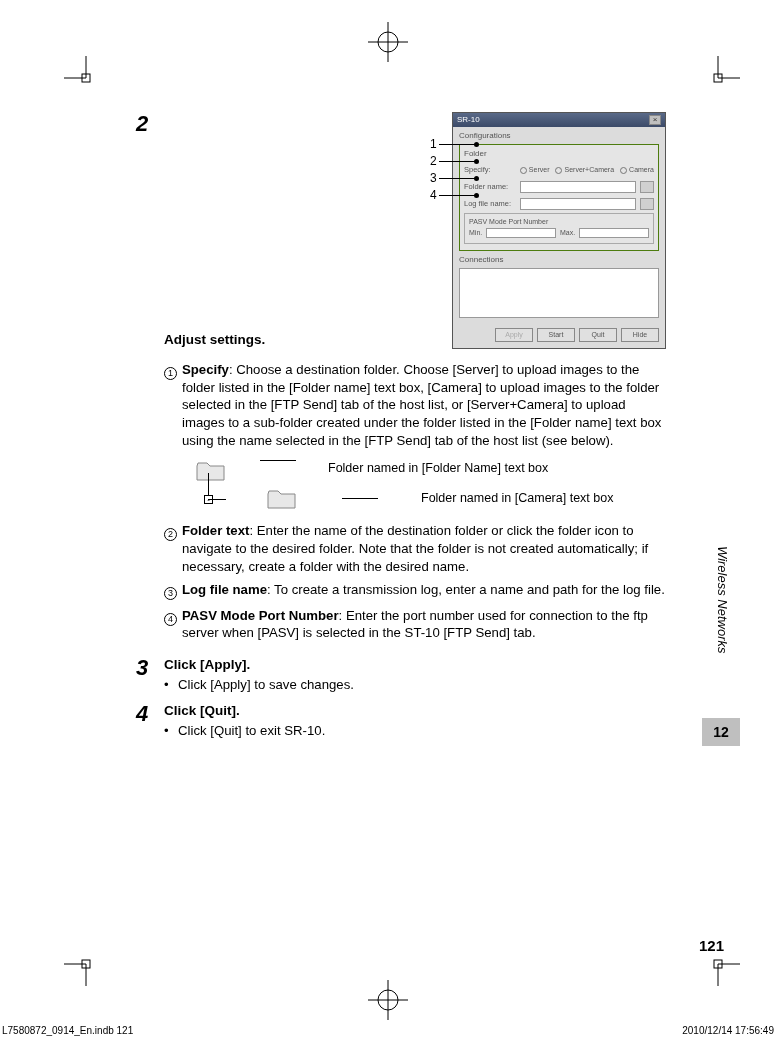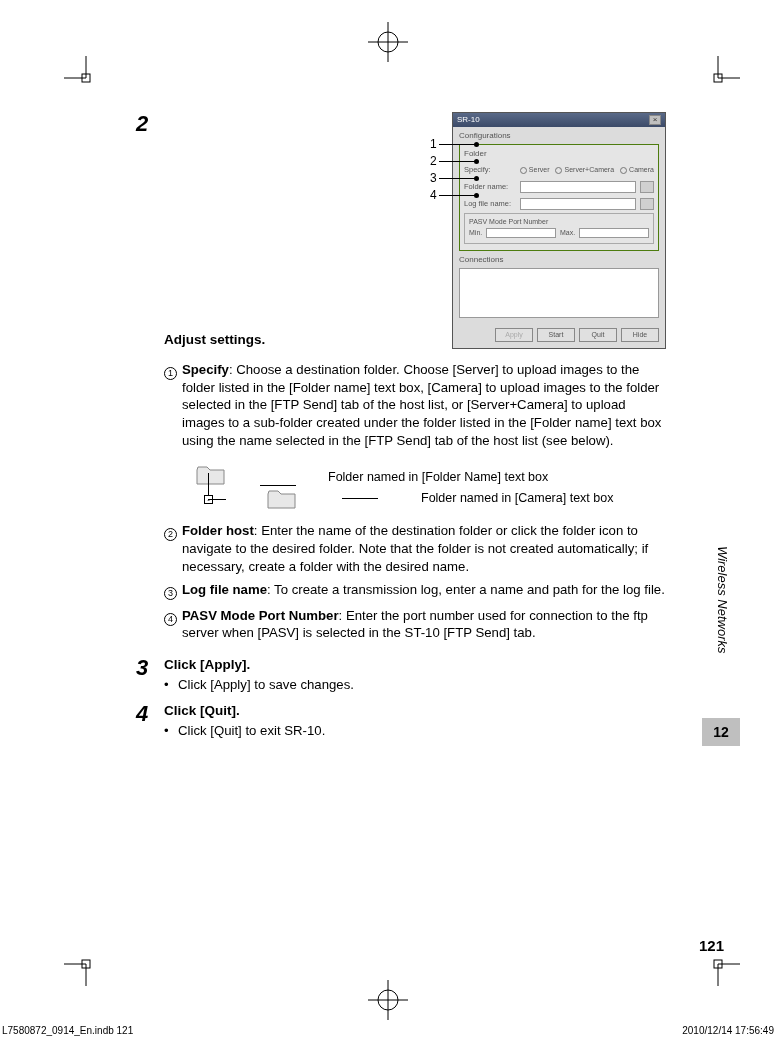--- a/index.html
+++ b/index.html
@@ -64,21 +64,21 @@
   .circ { display: inline-block; width: 13px; height: 13px; border: 1px solid #000; border-radius: 50%; text-align: center; line-height: 11px; font-size: 9px; vertical-align: -1px; margin-right: 3px; }
 
   .sub-items { margin-top: 12px; }
   .sub-item { display: flex; margin-bottom: 6px; }
   .sub-item .circ-col { width: 18px; flex: none; padding-top: 1px; }
   .sub-item .txt { flex: 1; font-size: 13.2px; line-height: 1.35; }
   .sub-item .txt b { font-weight: bold; }
 
   
   .tree-diagram { margin: 10px 0 10px 32px; font-size: 12.5px; }
-  .tree-row { display: flex; align-items: flex-end; height: 26px; gap: 26px; }
+  .tree-row { display: flex; align-items: flex-start; height: 26px; gap: 26px; }
   .tree-folder { width: 30px; height: 22px; position: relative; margin-right: 8px; }
   .tree-folder svg { width: 30px; height: 22px; }
   .tree-line { display: flex; align-items: center; }
   .tree-line .hline { width: 36px; height: 1px; background: #000; }
   .tree-row2 { margin-left: 6px; display: flex; align-items: center; height: 26px; gap: 37px; }
   .tree-conn { width: 28px; height: 26px; position: relative; }
   .tree-conn::before { content: ""; position: absolute; left: 6px; top: -13px; width: 1px; height: 26px; background: #000; }
   .tree-conn::after { content: ""; position: absolute; left: 6px; top: 13px; width: 18px; height: 1px; background: #000; }
   .tree-minus { position: absolute; left: 2px; top: 9px; width: 9px; height: 9px; border: 1px solid #000; background: #fff; font-size: 8px; line-height: 7px; text-align: center; }
 
@@ -251,21 +251,21 @@
             </div>
             <div class="tree-line">
                 <div class="hline"></div>
               </div>
             <span style="margin-left:6px">Folder named in [Camera] text box</span>
           </div>
         </div>
 
         <div class="sub-item">
           <div class="circ-col"><span class="circ">2</span></div>
-          <div class="txt"><b>Folder host</b><span>: Enter the name of the destination folder or click the folder icon to navigate to the desired folder. Note that the folder is not created automatically; if necessary, create a folder with the desired name.</span></div>
+          <div class="txt"><b>Folder text</b><span>: Enter the name of the destination folder or click the folder icon to navigate to the desired folder. Note that the folder is not created automatically; if necessary, create a folder with the desired name.</span></div>
         </div>
         <div class="sub-item">
           <div class="circ-col"><span class="circ">3</span></div>
           <div class="txt"><b>Log file name</b><span>: To create a transmission log, enter a name and path for the log file.</span></div>
         </div>
         <div class="sub-item">
           <div class="circ-col"><span class="circ">4</span></div>
           <div class="txt"><b>PASV Mode Port Number</b><span>: Enter the port number used for connection to the ftp server when [PASV] is selected in the ST-10 [FTP Send] tab.</span></div>
         </div>
       </div>

